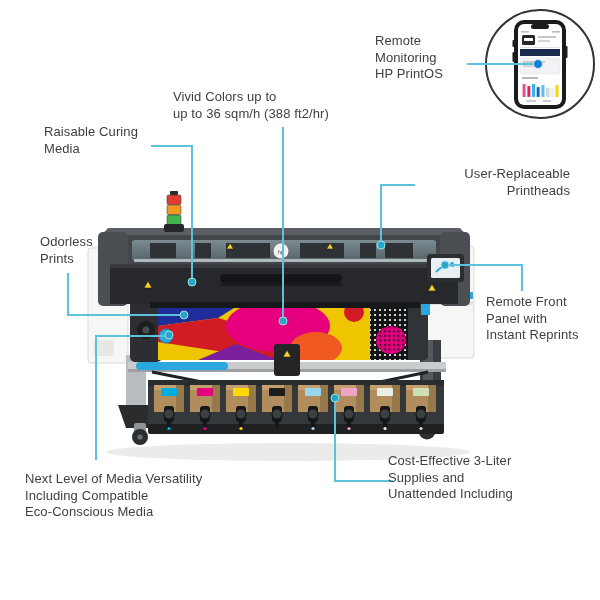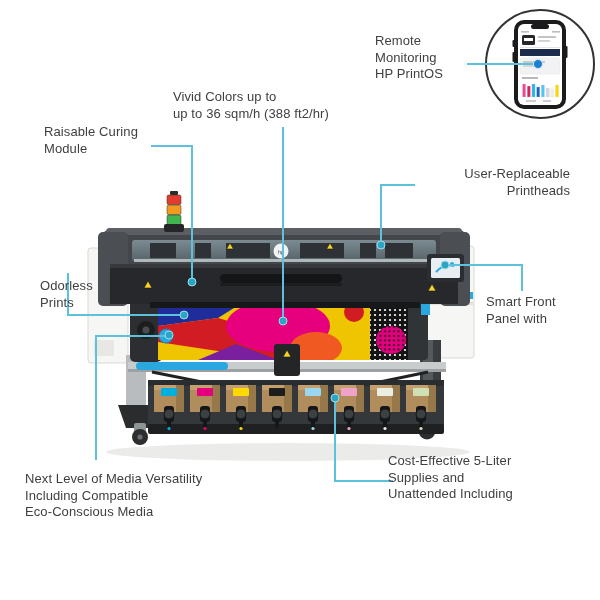--- a/index.html
+++ b/index.html
@@ -304,43 +304,44 @@
   <span>HP PrintOS</span>
 </div>
 
 <div class="label c" style="left:173px;top:89px;width:220px;">
   <span>Vivid Colors up to</span>
   <span>up to 36 sqm/h (388 ft2/hr)</span>
 </div>
 
 <div class="label" style="left:44px;top:124px;width:130px;">
   <span>Raisable Curing</span>
-  <span>Module</span>
-</div>
-
-<div class="label" style="left:40px;top:234px;width:110px;margin-top:44px;">
+  <span>Media</span>
+</div>
+
+<div class="label" style="left:40px;top:234px;width:110px;">
   <span>Odorless</span>
   <span>Prints</span>
 </div>
 
 <div class="label" style="left:420px;top:166px;width:150px;text-align:right;">
   <span>User-Replaceable</span>
   <span>Printheads</span>
 </div>
 
 <div class="label" style="left:486px;top:294px;width:110px;">
-  <span>Smart Front</span>
+  <span>Remote Front</span>
   <span>Panel with</span>
+  <span>Instant Reprints</span>
 </div>
 
 <div class="label" style="left:25px;top:471px;width:220px;">
   <span>Next Level of Media Versatility</span>
   <span>Including Compatible</span>
   <span>Eco-Conscious Media</span>
 </div>
 
 <div class="label c" style="left:388px;top:453px;width:160px;">
-  <span>Cost-Effective 5-Liter</span>
+  <span>Cost-Effective 3-Liter</span>
   <span>Supplies and</span>
   <span>Unattended Including</span>
 </div>
 
 </div>
 
 </body></html>

